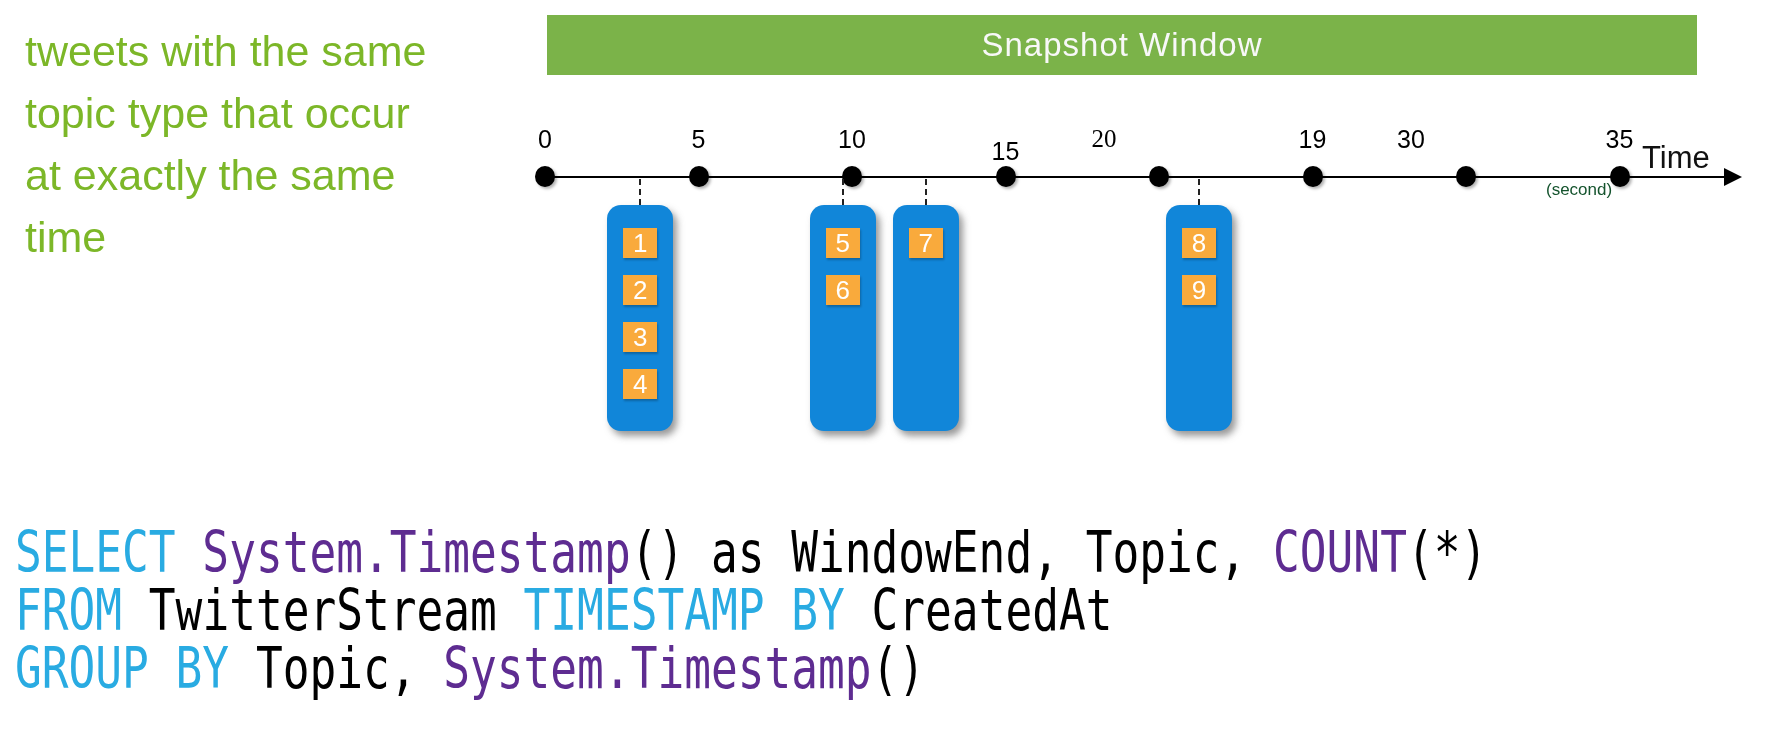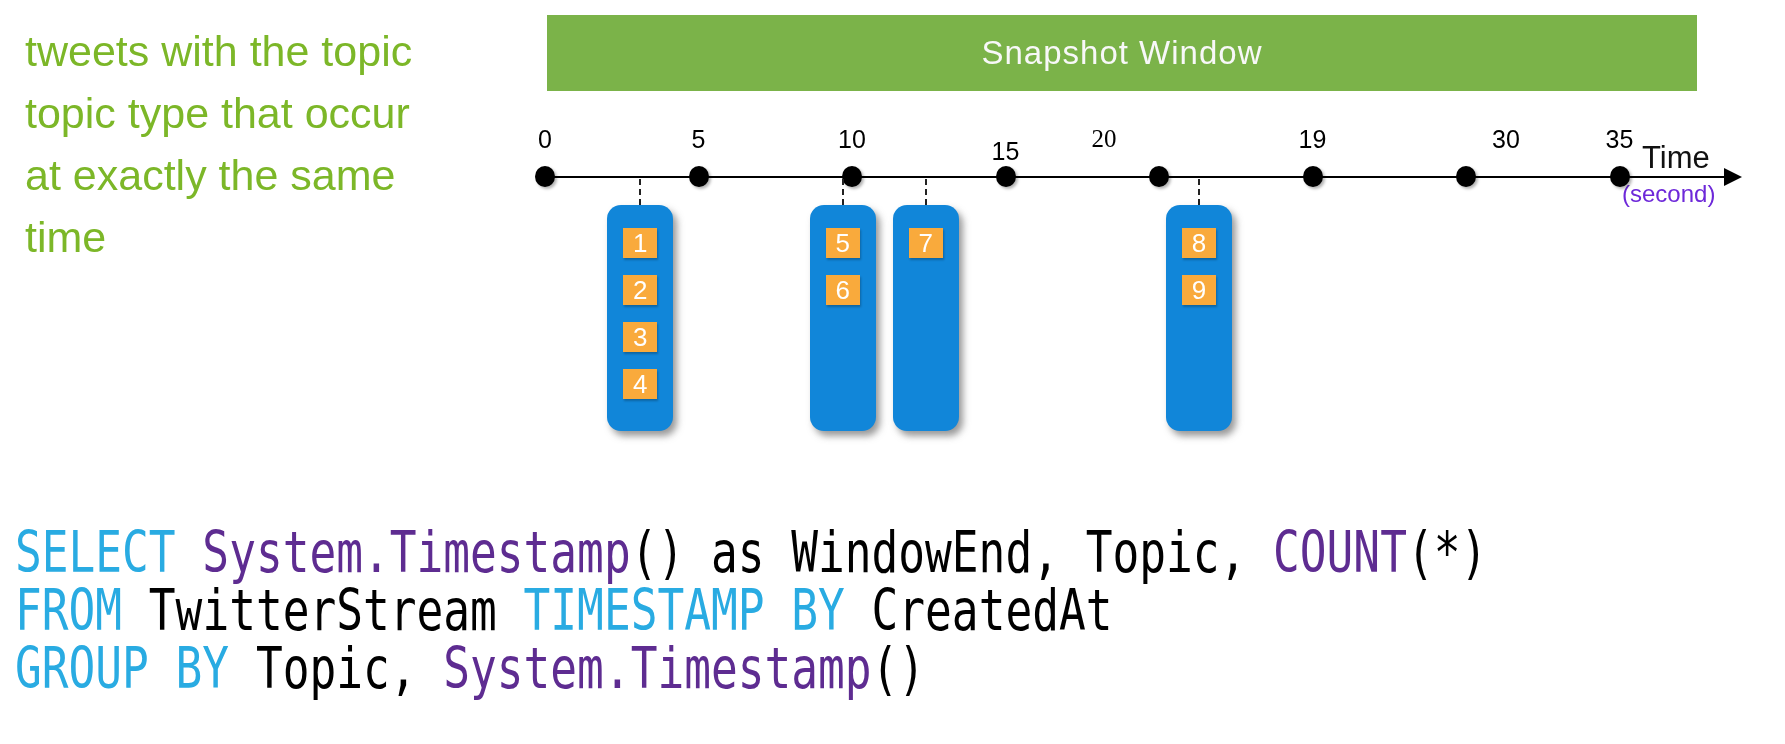--- a/index.html
+++ b/index.html
@@ -7,21 +7,21 @@
     width:1785px;height:744px;position:relative;background:#ffffff;
     font-family:"Liberation Sans",sans-serif;overflow:hidden;
     --question-green:#7CB728;--banner-green:#7BB349;--event-blue:#1186D9;
     --event-orange:#F9AA3C;--code-keyword:#29ABE2;--code-function:#5E2C91;--code-plain:#000000;
   }
   .question{
     position:absolute;left:25px;top:20px;width:470px;
     font-size:43px;line-height:62px;color:var(--question-green);
   }
   .banner{
-    position:absolute;left:547px;top:15px;width:1150px;height:76px;
+    position:absolute;left:547px;top:15px;width:1150px;height:60px;
     background:var(--banner-green);display:flex;align-items:center;justify-content:center;
   }
   .banner-label{
     color:#F8F8F8;font-size:33px;font-weight:200;letter-spacing:1px;
   }
   .axis-line{
     position:absolute;left:545px;top:176px;width:1181px;height:2px;background:#000;
   }
   .arrowhead{
     position:absolute;left:1724px;top:168px;width:0;height:0;
@@ -33,21 +33,21 @@
     text-align:center;font-size:25px;color:#000;line-height:30px;
   }
   .dot{
     position:absolute;top:166px;width:20px;height:21px;margin-left:-10px;
     background:#000;border-radius:50%;box-shadow:2px 2px 3px rgba(0,0,0,0.30);
   }
   .time-label{
     position:absolute;left:1642px;top:140px;font-size:31px;font-weight:300;color:#111;
   }
   .time-unit{
-    position:absolute;left:1622px;top:180px;font-size:24px;font-weight:300;color:#6d28d9;
+    position:absolute;left:1546px;top:180px;font-size:17px;font-weight:300;color:#14532d;
   }
   .dash{
     position:absolute;top:179px;height:26px;width:0;
     border-left:2px dashed #222;
   }
   .group-box{
     position:absolute;top:205px;width:66px;height:226px;margin-left:-33px;
     background:var(--event-blue);border-radius:14px;
     box-shadow:4px 5px 7px rgba(70,70,70,0.55);
   }
@@ -66,21 +66,21 @@
     transform:scaleX(0.78);transform-origin:0 0;
   }
   .tok-keyword{color:var(--code-keyword);}
   .tok-function{color:var(--code-function);}
   .tok-plain{color:var(--code-plain);}
 </style>
 </head>
 <body style="--question-green: #7CB728; --banner-green: #7BB349; --event-blue: #1186D9; --event-orange: #F9AA3C; --code-keyword: #29ABE2; --code-function: #5E2C91; --code-plain: #000000;">
 
 <div class="question">
-    <div>tweets with the topic</div>
+    <div>tweets with the same</div>
     <div>topic type that occur</div>
     <div>at exactly the same</div>
     <div>time</div>
   </div>
 
 <div class="banner">
   <span class="banner-label">Snapshot Window</span>
 </div>
 
 <div>
@@ -94,21 +94,21 @@
       <div class="tick-label" style="left: 698.5px;">5</div>
       <div class="dot" style="left: 698.5px;"></div>
       <div class="tick-label" style="left: 852px;">10</div>
       <div class="dot" style="left: 852px;"></div>
       <div class="tick-label" style="left: 1005.5px; margin-top: 12px;">15</div>
       <div class="dot" style="left: 1005.5px;"></div>
       <div class="tick-label" style="left: 1104px; font-family: Liberation Serif, serif;">20</div>
       <div class="dot" style="left: 1159px;"></div>
       <div class="tick-label" style="left: 1312.5px;">19</div>
       <div class="dot" style="left: 1312.5px;"></div>
-      <div class="tick-label" style="left: 1506px;">30</div>
+      <div class="tick-label" style="left: 1411px;">30</div>
       <div class="dot" style="left: 1466px;"></div>
       <div class="tick-label" style="left: 1619.5px;">35</div>
       <div class="dot" style="left: 1619.5px;"></div>
     </div>
 </div>
 
 <div id="groups">
     <div class="dash" style="left: 639.17px;"></div>
     <div class="group-box" style="left: 640.17px;">
       <div class="event-square"><div style="display: inline;">1</div></div>

